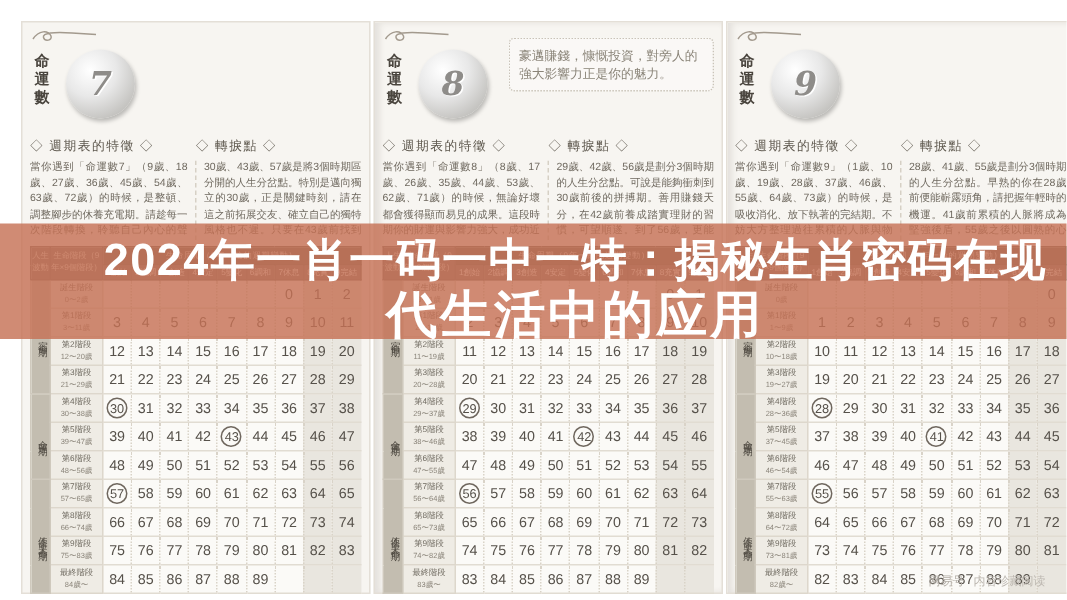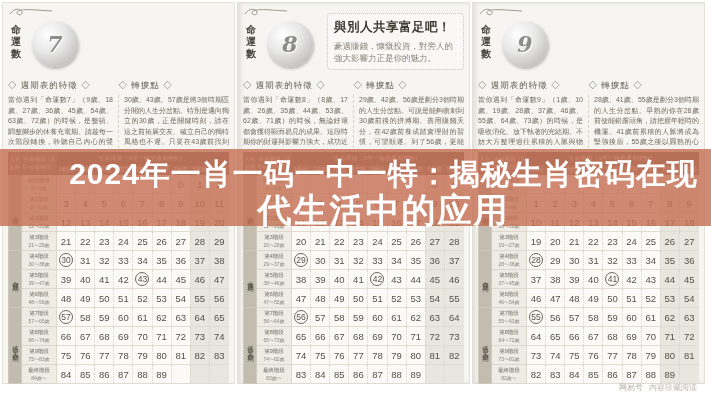--- a/index.html
+++ b/index.html
@@ -1,21 +1,21 @@
 <!DOCTYPE html>
 <html lang="zh-Hant"><head>
 <meta charset="utf-8">
 <style>
   html,body{margin:0;padding:0;}
   body{
     width:711px;height:400px;position:relative;overflow:hidden;
     background:#ffffff;font-family:"Liberation Sans",sans-serif;
     -webkit-font-smoothing:antialiased;
   }
-  .page{position:absolute;inset:0;display:flex;gap:2px;padding:2px;box-sizing:border-box;}
+  .page{position:absolute;inset:0;display:flex;gap:2px;padding:14px;box-sizing:border-box;}
   .panel{
     width:233px;height:382px;background:#f7f5f1;border:1px solid #e4dfd7;
     box-sizing:border-box;padding:4px 5px;position:relative;flex:0 0 auto;
   }
   .panel + .panel{box-shadow:inset 3px 0 4px rgba(60,50,40,.10);}
 
   
   .panel-head{position:relative;height:72px;}
   .doodle{position:absolute;left:0;top:-1px;width:46px;height:12px;}
   .fate-label{
@@ -313,21 +313,20 @@
   </section>
 
   <section class="panel">
     <div class="panel-head">
       <svg class="doodle" viewBox="0 0 46 12">
         <path d="M2 8 C6 2, 12 2, 14 6 C15 9, 10 10, 9 7 C8 4, 16 3, 28 4 L44 5" fill="none" stroke="#a39a8e" stroke-width="1"></path>
       </svg>
       <div class="fate-label">命運數</div>
       <div class="sphere"><span>8</span></div>
       <div class="title-box">
-        <h2>與別人共享富足吧！</h2>
         <p>豪邁賺錢，慷慨投資，對旁人的強大影響力正是你的魅力。</p>
       </div>
     </div>
     <div class="sec-heads">
       <span>◇ 週期表的特徵 ◇</span>
       <span>◇ 轉捩點 ◇</span>
     </div>
     <div class="body-cols">
       <p class="col">當你遇到「命運數8」（8歲、17歲、26歲、35歲、44歲、53歲、62歲、71歲）的時候，無論好壞都會獲得顯而易見的成果。這段時期你的財運與影響力強大，成功近在眼前。不妨藉機擴大視野，與周圍的人分享成果，最終將更上層樓。</p>
       <p class="col-r">29歲、42歲、56歲是劃分3個時期的人生分岔點。可說是能夠衝刺到30歲前後的拼搏期。善用賺錢天分，在42歲前養成踏實理財的習慣，可望順遂。到了56歲，更能體會付出的樂趣，晚年也能巧妙規劃人生第二春，更有餘裕。</p>

